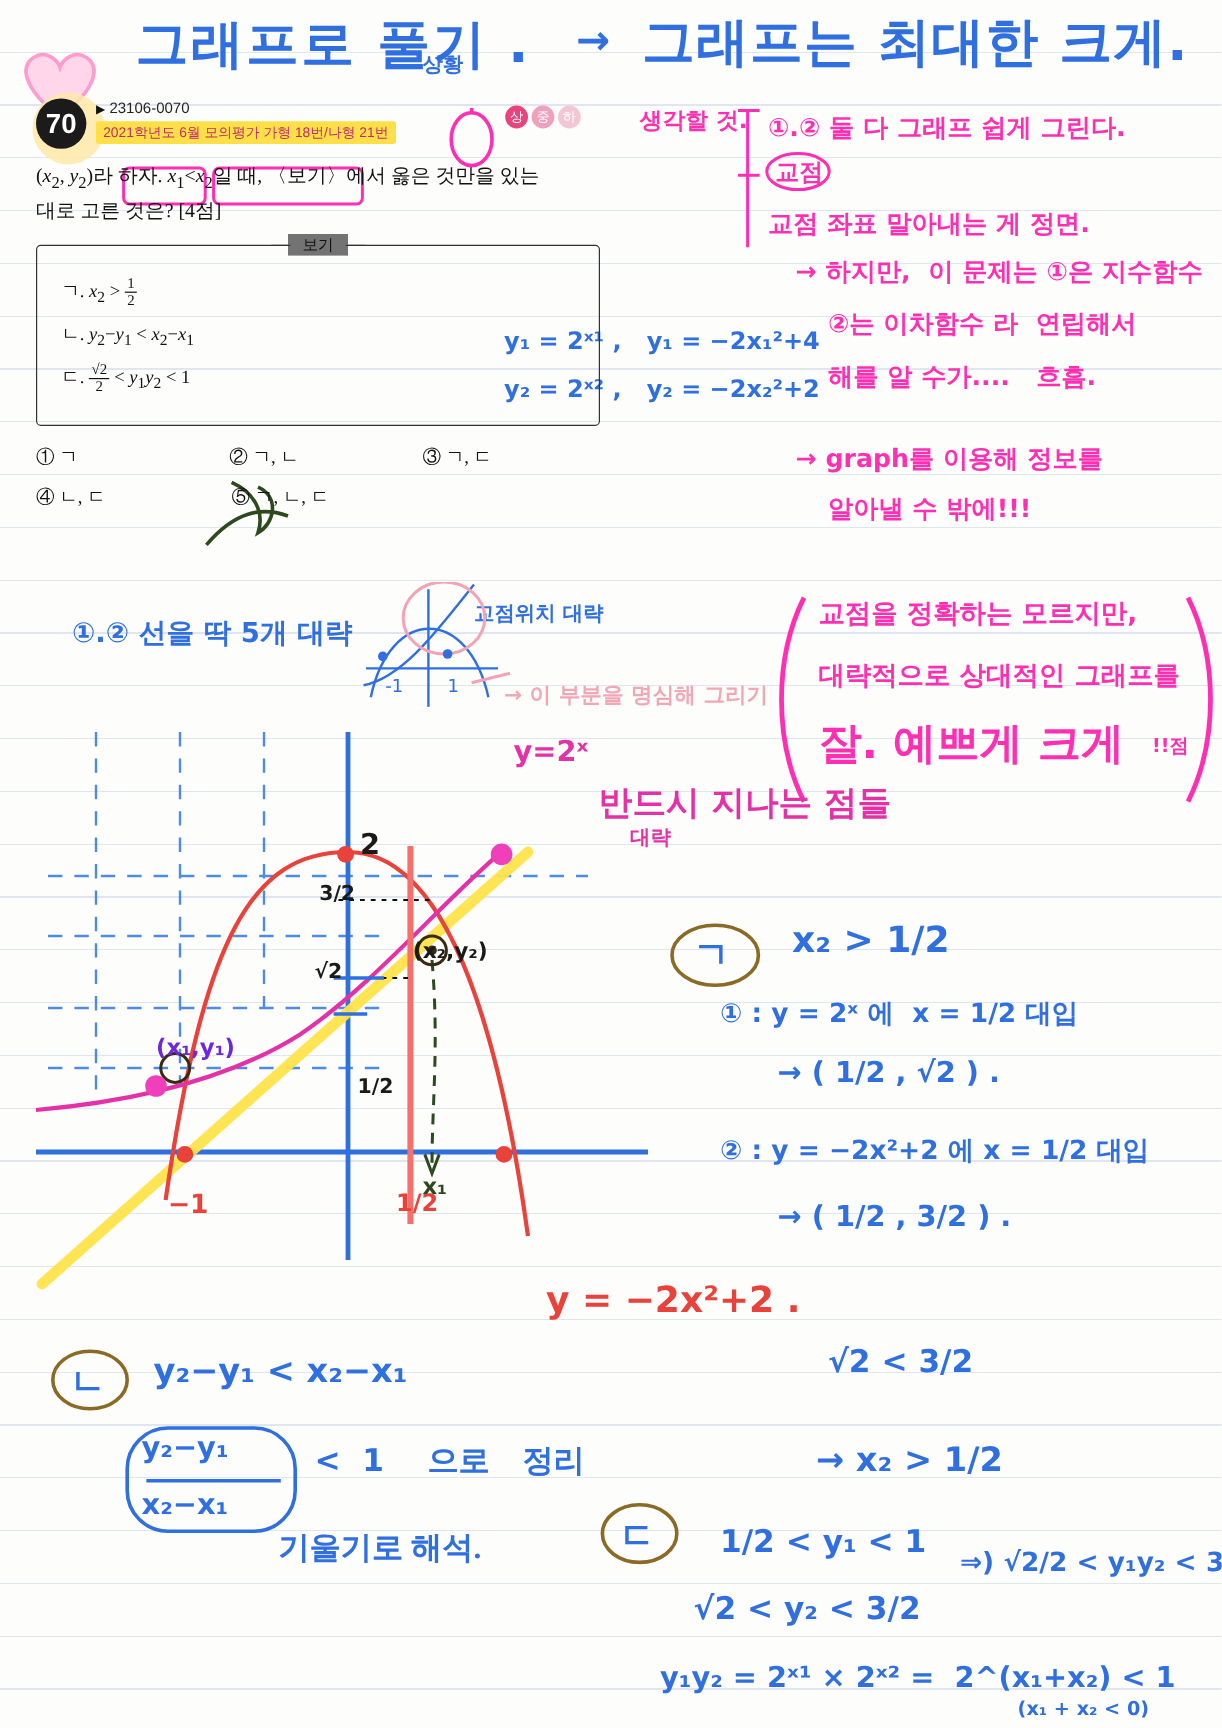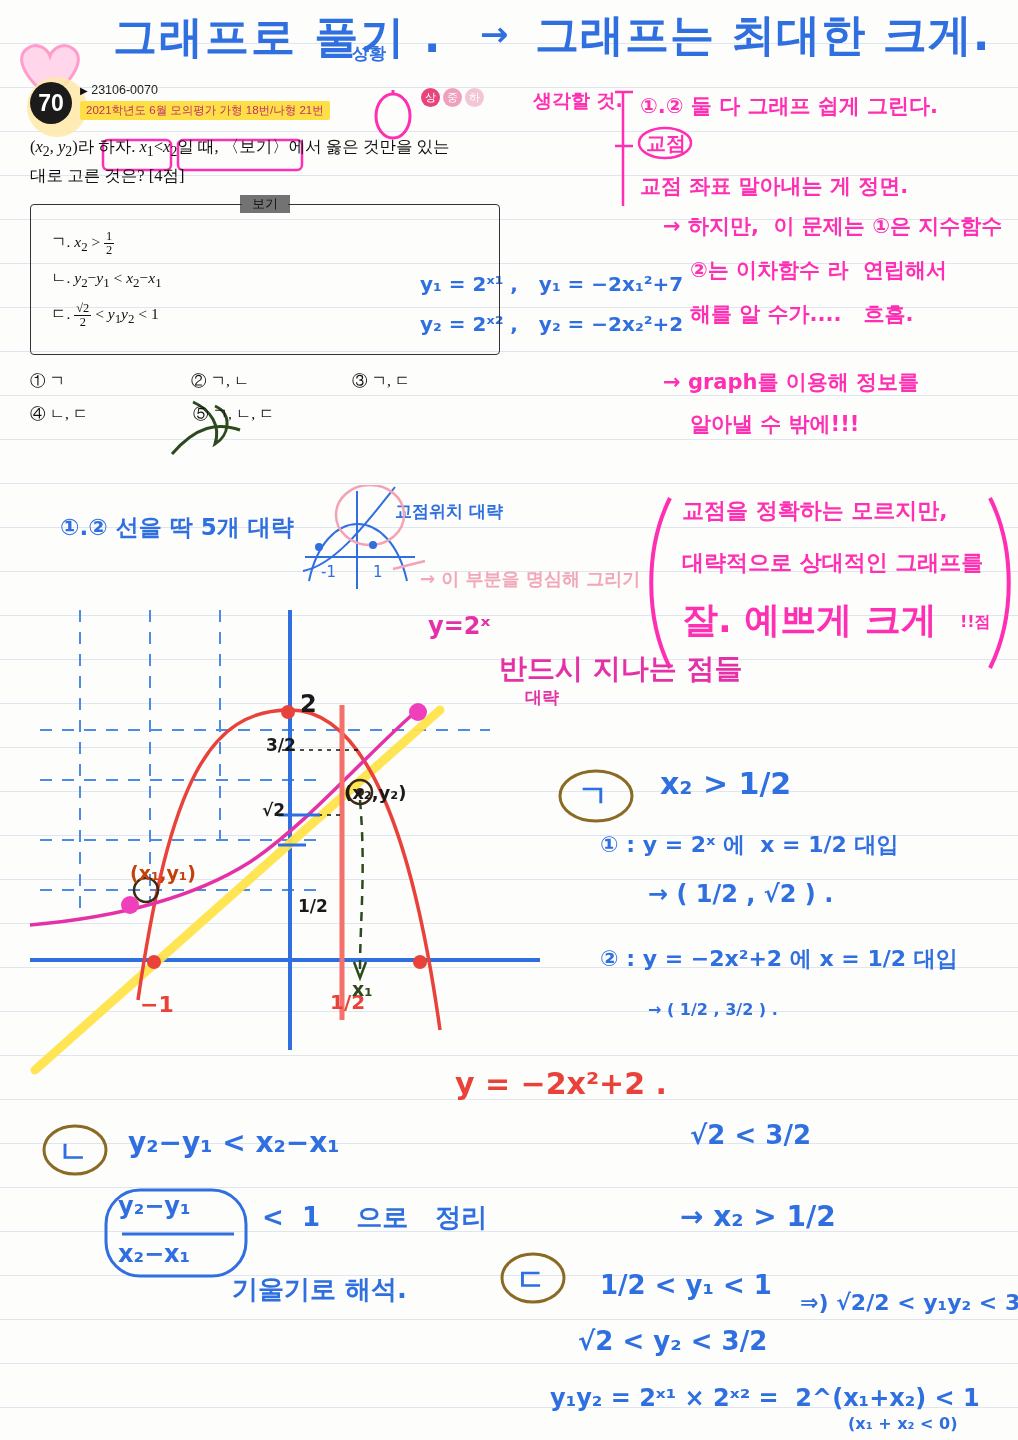--- a/index.html
+++ b/index.html
@@ -235,52 +235,52 @@
   <div class="hw red" style="left:455px;top:1066px;font-size:30px;">y = −2x²+2 .</div>
 
   <div class="hw dark" style="left:300px;top:690px;font-size:24px;color:#1a1a1a;">2</div>
   <div class="hw dark" style="left:266px;top:735px;font-size:17px;color:#1a1a1a;">3/2</div>
   <div class="hw dark" style="left:262px;top:800px;font-size:17px;color:#1a1a1a;">√2</div>
   <div class="hw dark" style="left:298px;top:896px;font-size:17px;color:#1a1a1a;">1/2</div>
   <div class="hw red" style="left:330px;top:990px;font-size:20px;">1/2</div>
   <div class="hw dark" style="left:140px;top:992px;font-size:22px;color:#e8423a;">−1</div>
   <div class="hw dark" style="left:352px;top:978px;font-size:19px;color:#2d4a1f;">x₁</div>
   <div class="hw dark" style="left:344px;top:782px;font-size:18px;color:#1a1a1a;">(x₂,y₂)</div>
-  <div class="hw dark" style="left:130px;top:862px;font-size:19px;color:#c2410c;">(x₁,y₁)</div>
-
-  <div class="hw blue" style="left:420px;top:272px;font-size:20px;">y₁ = 2ˣ¹ ,   y₁ = −2x₁²+7</div>
+  <div class="hw dark" style="left:130px;top:862px;font-size:19px;color:#6d28d9;">(x₁,y₁)</div>
+
+  <div class="hw blue" style="left:420px;top:272px;font-size:20px;">y₁ = 2ˣ¹ ,   y₁ = −2x₁²+4</div>
   <div class="hw blue" style="left:420px;top:312px;font-size:20px;">y₂ = 2ˣ² ,   y₂ = −2x₂²+2</div>
 
   <svg width="80" height="56" style="position:absolute;left:556px;top:768px;">
     <ellipse cx="40" cy="28" rx="36" ry="25" fill="none" stroke="#8a6a24" stroke-width="3"></ellipse>
   </svg>
   <div class="hw blue" style="left:578px;top:776px;font-size:30px;">ㄱ</div>
   <div class="hw blue" style="left:660px;top:766px;font-size:30px;">x₂ &gt; 1/2</div>
   <div class="hw blue" style="left:600px;top:830px;font-size:22px;">① : y = 2ˣ 에  x = 1/2 대입</div>
   <div class="hw blue" style="left:648px;top:880px;font-size:24px;text-align:right;">→ ( 1/2 , √2 ) .</div>
   <div class="hw blue" style="left:600px;top:944px;font-size:22px;">② : y = −2x²+2 에 x = 1/2 대입</div>
-  <div class="hw blue" style="left:648px;top:1000px;font-size:16px;">→ ( 1/2 , 3/2 ) .</div>
+  <div class="hw blue" style="left:648px;top:1000px;font-size:24px;">→ ( 1/2 , 3/2 ) .</div>
   <div class="hw blue" style="left:690px;top:1120px;font-size:26px;">√2 &lt; 3/2</div>
   <div class="hw blue" style="left:680px;top:1200px;font-size:28px;">→ x₂ &gt; 1/2</div>
 
   <svg width="70" height="52" style="position:absolute;left:40px;top:1124px;">
     <ellipse cx="35" cy="26" rx="31" ry="24" fill="none" stroke="#8a6a24" stroke-width="3"></ellipse>
   </svg>
   <div class="hw blue" style="left:58px;top:1132px;font-size:30px;">ㄴ</div>
   <div class="hw blue" style="left:128px;top:1126px;font-size:28px;">y₂−y₁ &lt; x₂−x₁</div>
   <svg width="230" height="96" style="position:absolute;left:100px;top:1186px;">
     <rect x="6" y="4" width="140" height="86" rx="34" fill="none" stroke="#2f6fe0" stroke-width="3"></rect>
     <line x1="22" y1="48" x2="134" y2="48" stroke="#2f6fe0" stroke-width="3"></line>
     <path d="M-52 36 L-10 36" stroke="#2f6fe0" stroke-width="3"></path>
     <path d="M-22 28 L-10 36 L-22 44" stroke="#2f6fe0" stroke-width="3" fill="none"></path>
   </svg>
   <div class="hw blue" style="left:118px;top:1192px;font-size:24px;">y₂−y₁</div>
   <div class="hw blue" style="left:118px;top:1240px;font-size:24px;">x₂−x₁</div>
   <div class="hw blue" style="left:262px;top:1200px;font-size:26px;">&lt;  1    으로   정리</div>
-  <div class="hw blue" style="left:232px;top:1272px;font-size:26px;">기울기로 해석.</div>
+  <div class="hw blue" style="left:232px;top:1272px;font-size:26px;font-family:Liberation Serif, serif;">기울기로 해석.</div>
 
   <svg width="70" height="52" style="position:absolute;left:498px;top:1252px;">
     <ellipse cx="35" cy="26" rx="31" ry="24" fill="none" stroke="#8a6a24" stroke-width="3"></ellipse>
   </svg>
   <div class="hw blue" style="left:516px;top:1260px;font-size:30px;">ㄷ</div>
   <div class="hw blue" style="left:600px;top:1270px;font-size:26px;">1/2 &lt; y₁ &lt; 1</div>
   <div class="hw blue" style="left:578px;top:1326px;font-size:26px;">√2 &lt; y₂ &lt; 3/2</div>
   <div class="hw blue" style="left:800px;top:1290px;font-size:22px;">⇒) √2/2 &lt; y₁y₂ &lt; 3/2</div>
   <div class="hw blue" style="left:550px;top:1384px;font-size:24px;">y₁y₂ = 2ˣ¹ × 2ˣ² =  2^(x₁+x₂) &lt; 1</div>
   <div class="hw blue" style="left:848px;top:1414px;font-size:16px;">(x₁ + x₂ &lt; 0)</div>

